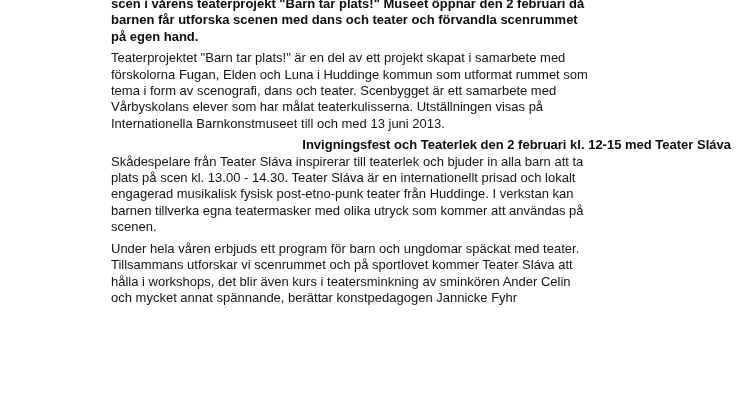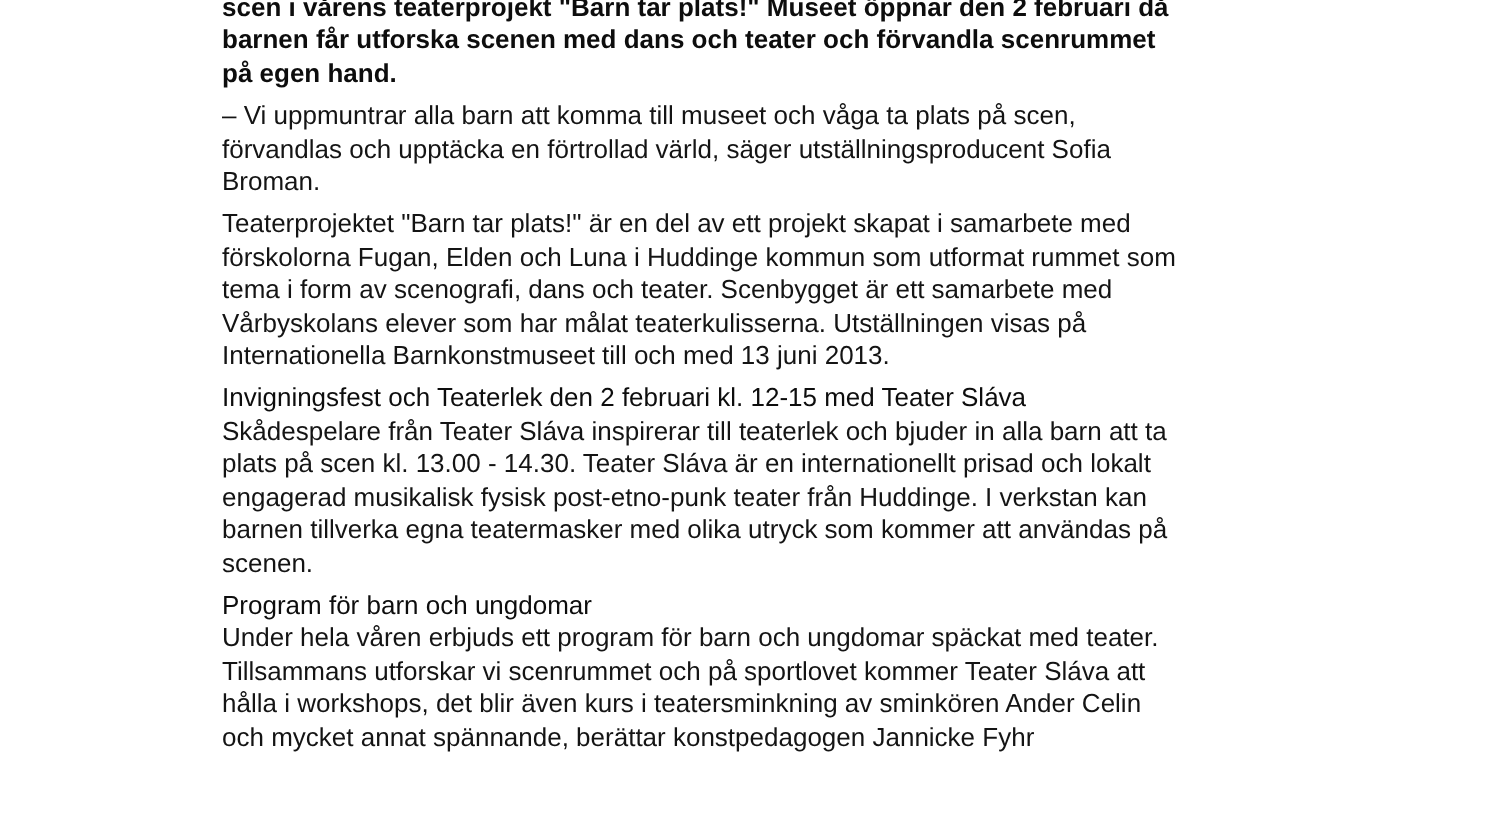--- a/index.html
+++ b/index.html
@@ -28,55 +28,50 @@
     margin: 0 0 5px 0;
   }
   .para-lines {
     white-space: pre-line;
   }
   .para.lead .para-lines {
     font-weight: 700;
     color: #0d0d0d;
   }
   .para-heading {
-    font-weight: 400;
+    font-weight: 700;
     color: #0d0d0d;
+    text-align: right;
   }
 </style>
 </head>
 <body style="background: rgb(255, 255, 255);">
 
 <div class="doc" style="color: rgb(20, 20, 20);">
   <div>
       <div class="para lead">
         <div class="para-lines">scen i vårens teaterprojekt "Barn tar plats!" Museet öppnar den 2 februari då
 barnen får utforska scenen med dans och teater och förvandla scenrummet
 på egen hand.</div>
-      </div>
-      <div class="para body">
-        <div class="para-lines">– Vi uppmuntrar alla barn att komma till museet och våga ta plats på scen,
-förvandlas och upptäcka en förtrollad värld, säger utställningsproducent Sofia
-Broman.</div>
       </div>
       <div class="para body">
         <div class="para-lines">Teaterprojektet "Barn tar plats!" är en del av ett projekt skapat i samarbete med
 förskolorna Fugan, Elden och Luna i Huddinge kommun som utformat rummet som
 tema i form av scenografi, dans och teater. Scenbygget är ett samarbete med
 Vårbyskolans elever som har målat teaterkulisserna. Utställningen visas på
 Internationella Barnkonstmuseet till och med 13 juni 2013.</div>
       </div>
       <div class="para body">
         <div class="para-heading">Invigningsfest och Teaterlek den 2 februari kl. 12-15 med Teater Sláva</div>
         <div class="para-lines">Skådespelare från Teater Sláva inspirerar till teaterlek och bjuder in alla barn att ta
 plats på scen kl. 13.00 - 14.30. Teater Sláva är en internationellt prisad och lokalt
 engagerad musikalisk fysisk post-etno-punk teater från Huddinge. I verkstan kan
 barnen tillverka egna teatermasker med olika utryck som kommer att användas på
 scenen.</div>
       </div>
       <div class="para body">
-        <div class="para-heading">Program för barn och ungdomar</div>
         <div class="para-lines">Under hela våren erbjuds ett program för barn och ungdomar späckat med teater.
 Tillsammans utforskar vi scenrummet och på sportlovet kommer Teater Sláva att
 hålla i workshops, det blir även kurs i teatersminkning av sminkören Ander Celin
 och mycket annat spännande, berättar konstpedagogen Jannicke Fyhr</div>
       </div>
     </div>
 </div>
 
 </body></html>

